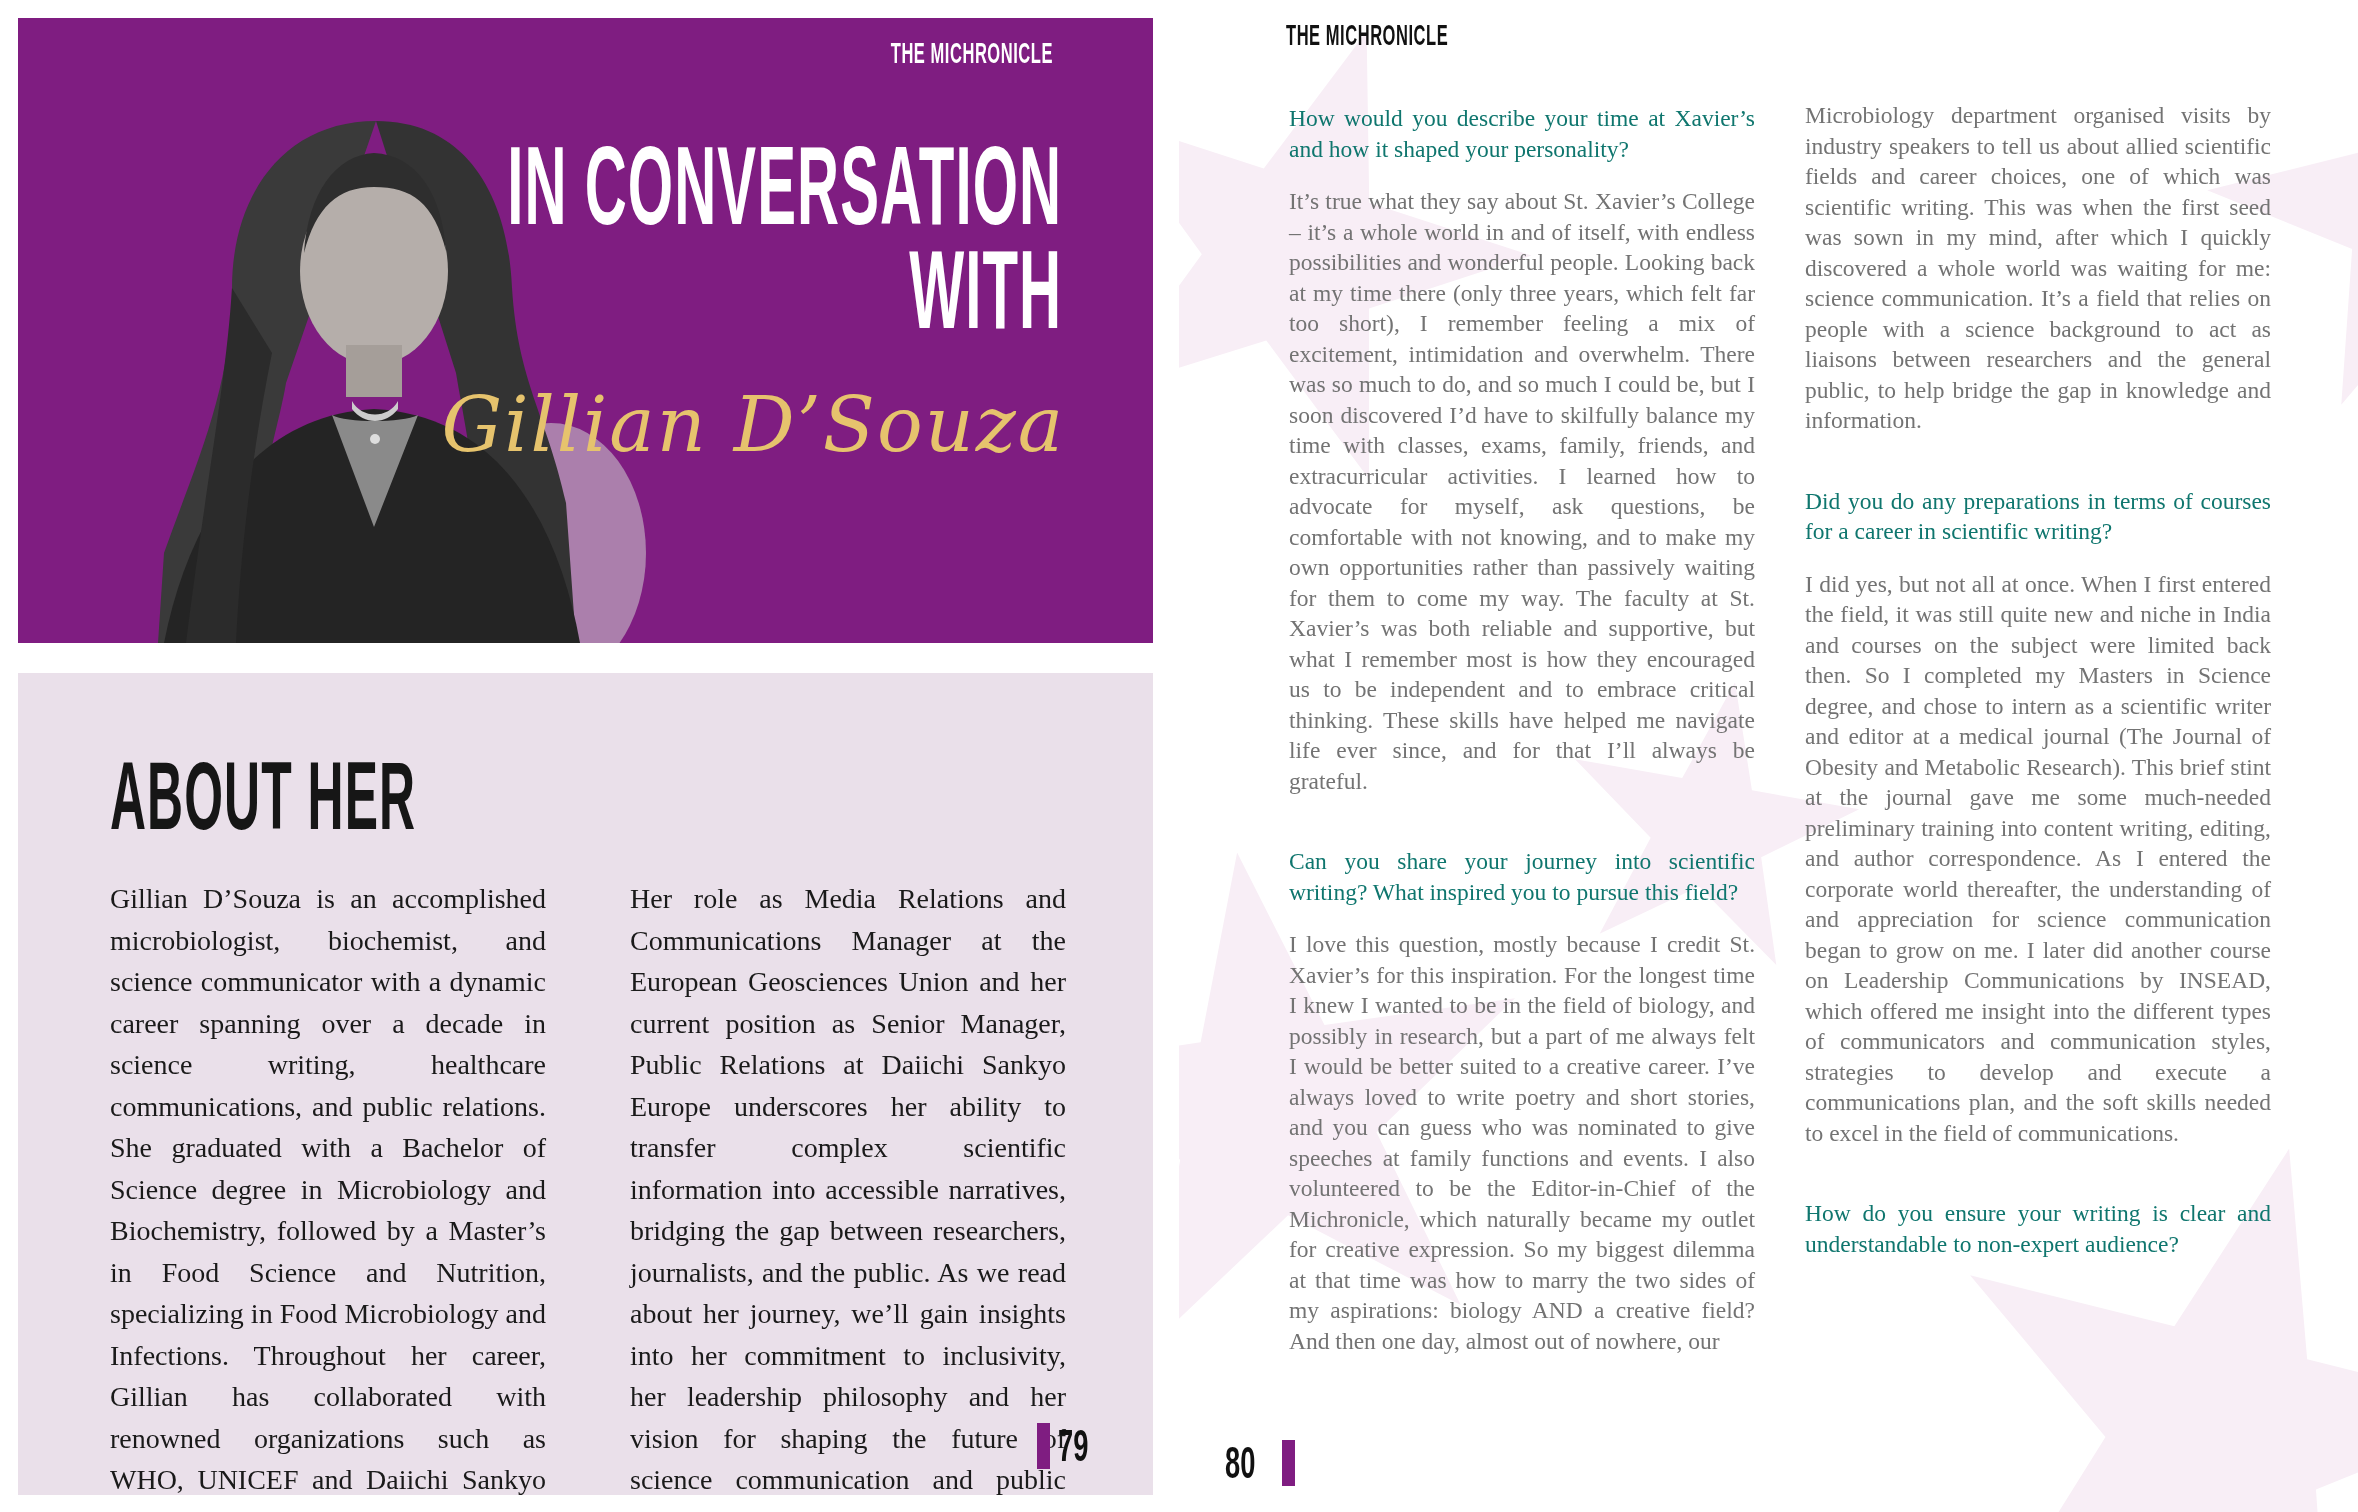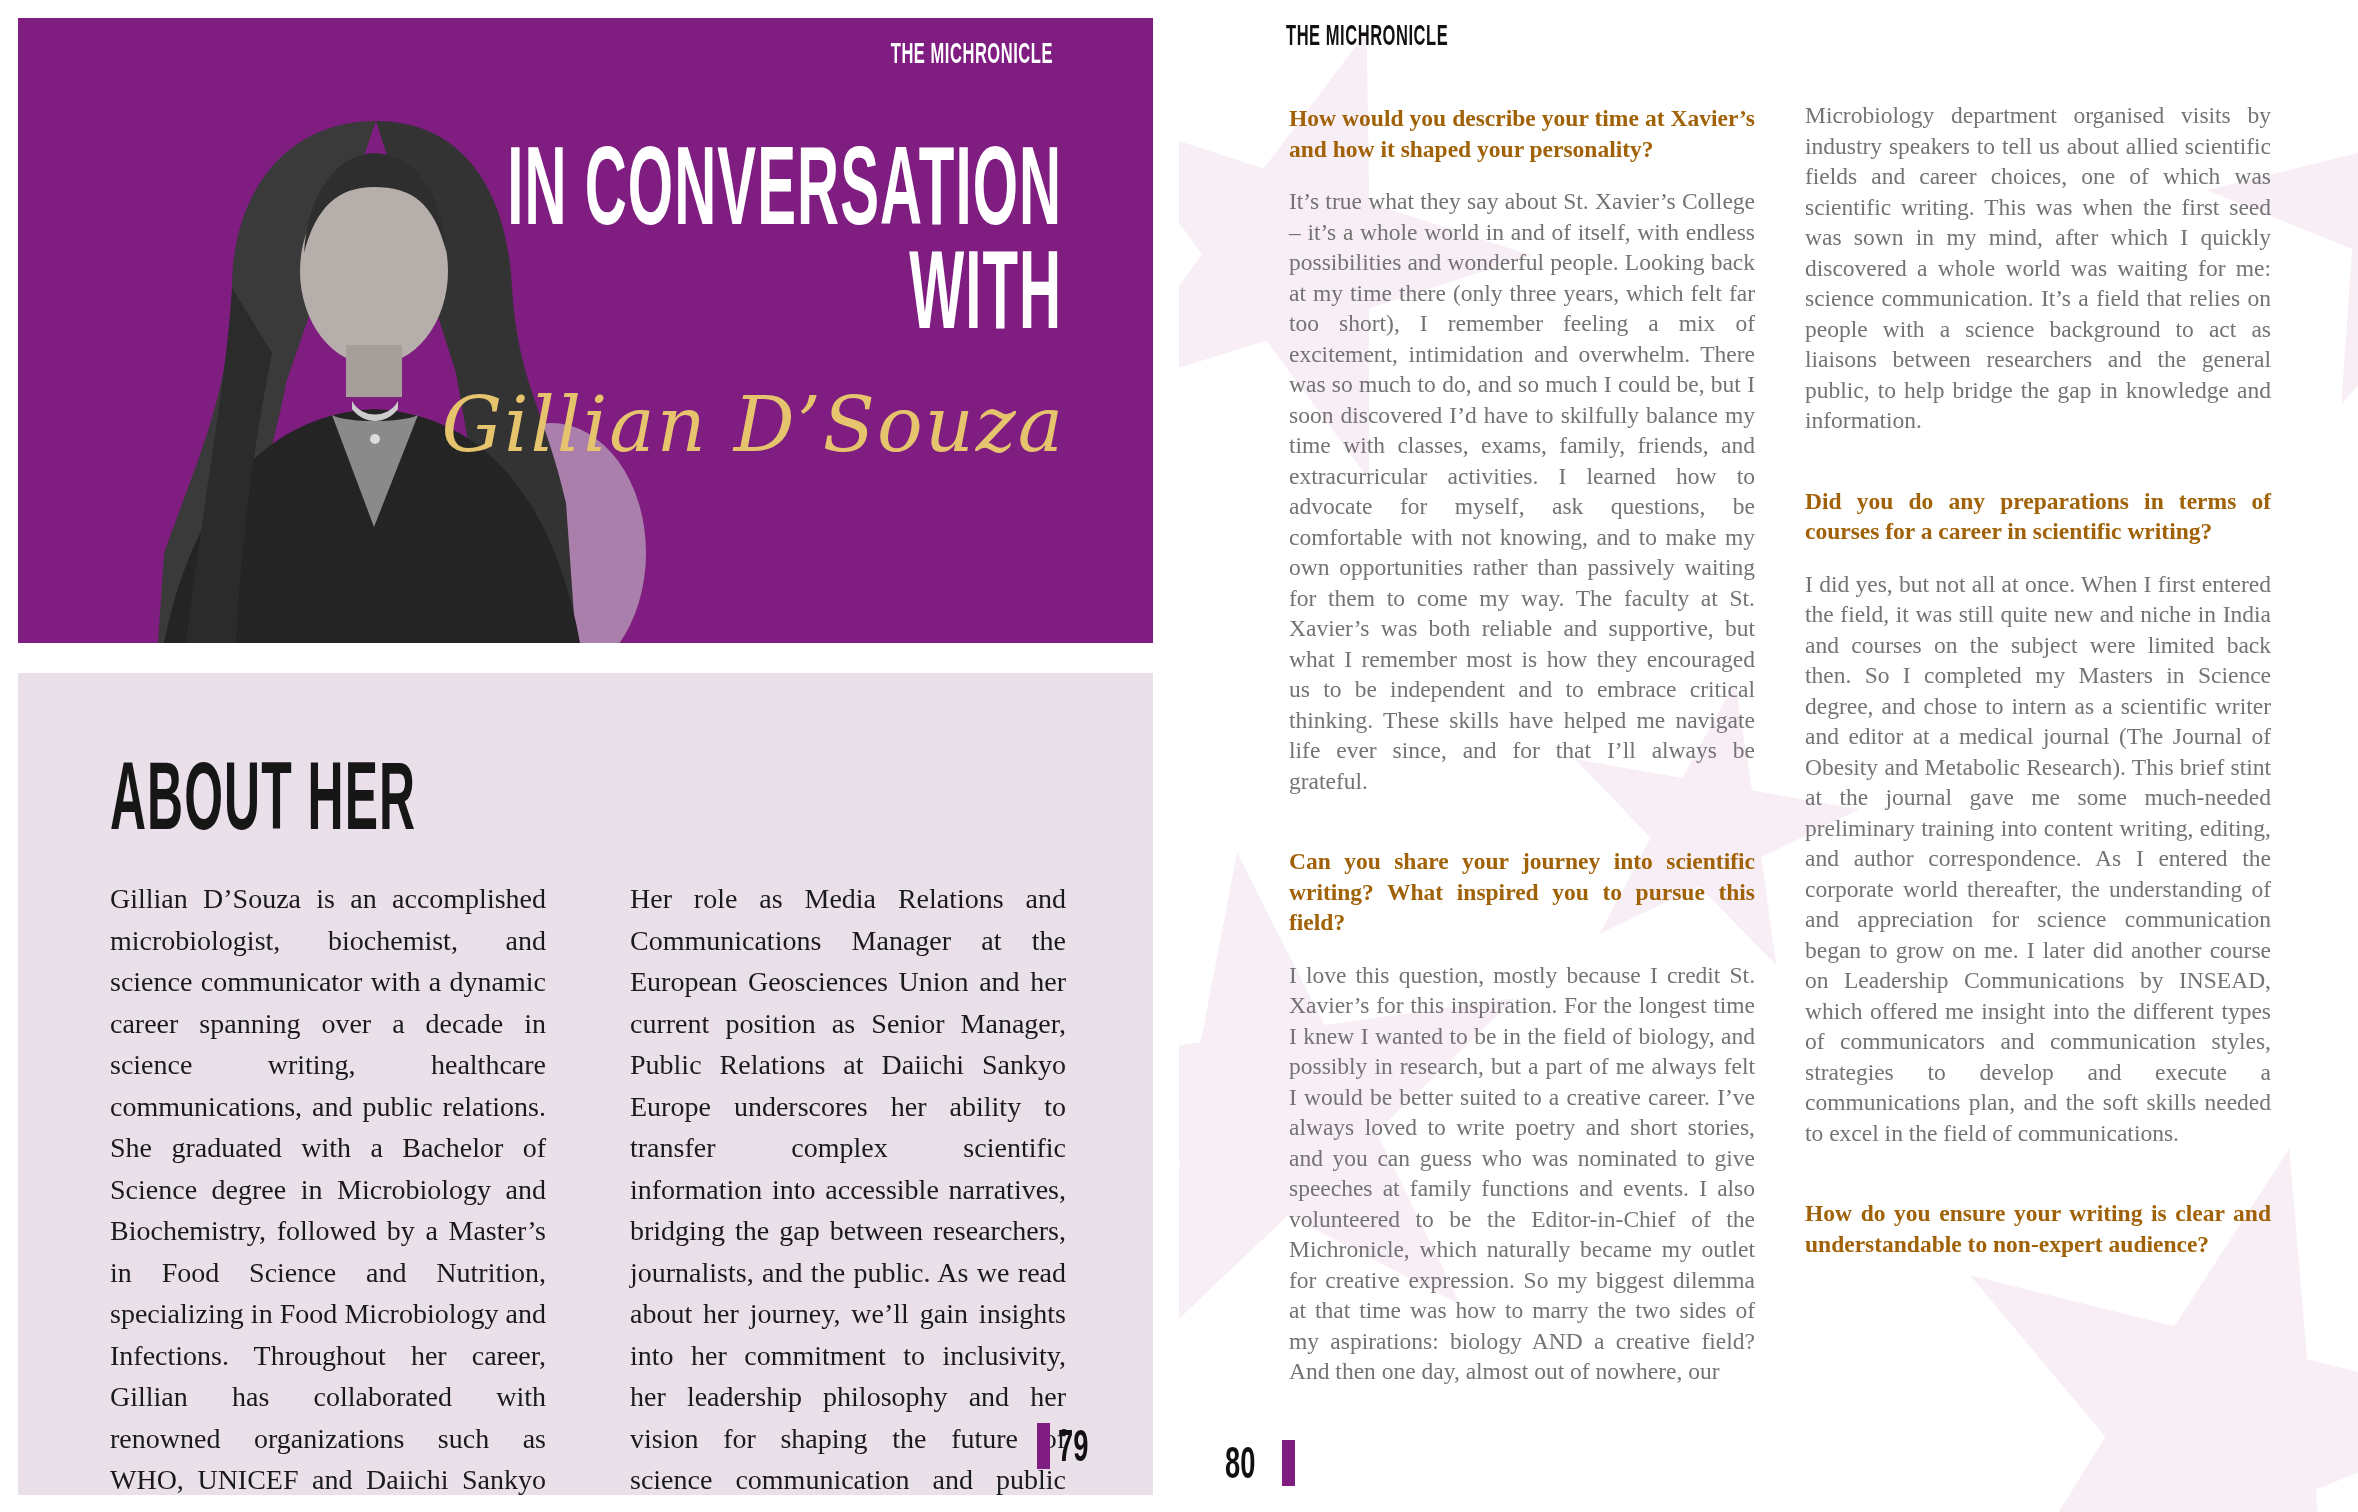--- a/index.html
+++ b/index.html
@@ -64,21 +64,21 @@
   .masthead-right { position:absolute; top:18px; left:107px; color:#111111;
                     font-family:"Liberation Sans", sans-serif; font-weight:800;
                     font-size:30px; letter-spacing:1px; white-space:nowrap; z-index:2; }
   .masthead-right .cond { display:inline-block; transform:scaleX(0.55); transform-origin:0 50%; }
 
   .qa-col { position:absolute; width:466px; z-index:1;
             font-size:23.5px; line-height:30.5px; text-align:justify; }
   .qa-col-1 { left:110px; top:103px; }
   .qa-col-2 { left:626px; top:100px; }
 
-  .question { color:#a16207; margin-top:50px; margin-bottom:22px;font-weight:bold; }
+  .question { color:#0f766e; margin-top:50px; margin-bottom:22px; }
   .question:first-child { margin-top:0; }
   .answer { color:#737373; }
 
   .pageno-right { left:46px;gap:8px; }
 </style>
 </head>
 <body>
 
 <div class="spread">
 

